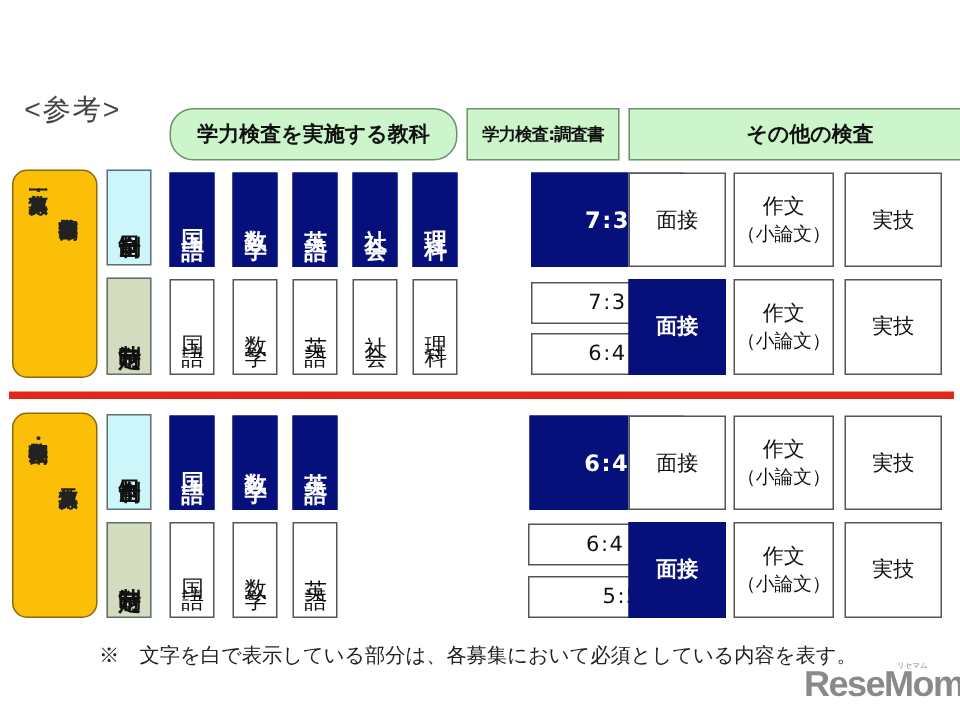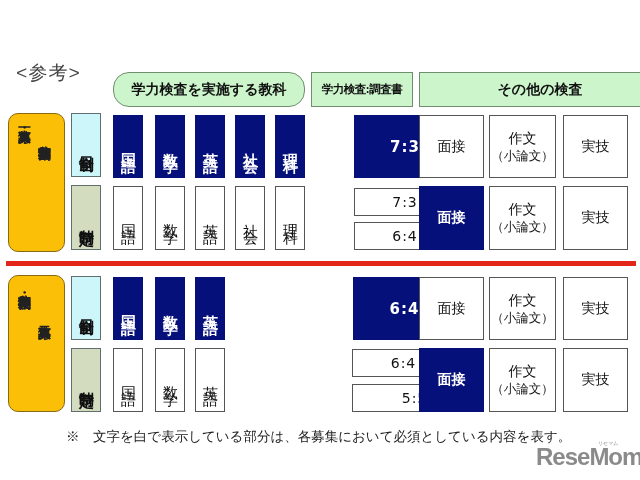--- a/index.html
+++ b/index.html
@@ -52,21 +52,21 @@
     font-family: "Liberation Sans", sans-serif; letter-spacing: -1px;
   }
   .logo-ruby { left: 598px; top: 440px; font-size: 5px; color: #8a8a8a; }
 </style>
 </head>
 <body>
 
 <div class="abs ref-title">&lt;参考&gt;</div>
 
 <div class="abs hdr" style="left:113px;top:72px;width:192px;height:35px;border-radius:16px;">学力検査を実施する教科</div>
-<div class="abs hdr small" style="left:311px;top:72px;width:102px;height:35px;font-family:Liberation Serif, serif;">学力検査:調査書</div>
+<div class="abs hdr small" style="left:311px;top:72px;width:102px;height:35px;">学力検査:調査書</div>
 <div class="abs hdr" style="left:419px;top:72px;width:242px;height:35px;">その他の検査</div>
 
 <div class="abs phase" style="left:8px;top:113px;width:57px;height:139px;">
   <span class="col" style="left:8px;top:6px;">第一次募集・</span>
   <span class="col" style="left:28px;top:22px;">分割前期募集</span>
 </div>
 
 <div class="abs side fulltime" style="left:71px;top:113px;width:30px;height:64px;">全日制</div>
 <div class="abs side parttime" style="left:71px;top:185px;width:30px;height:65px;">定時制</div>
 

